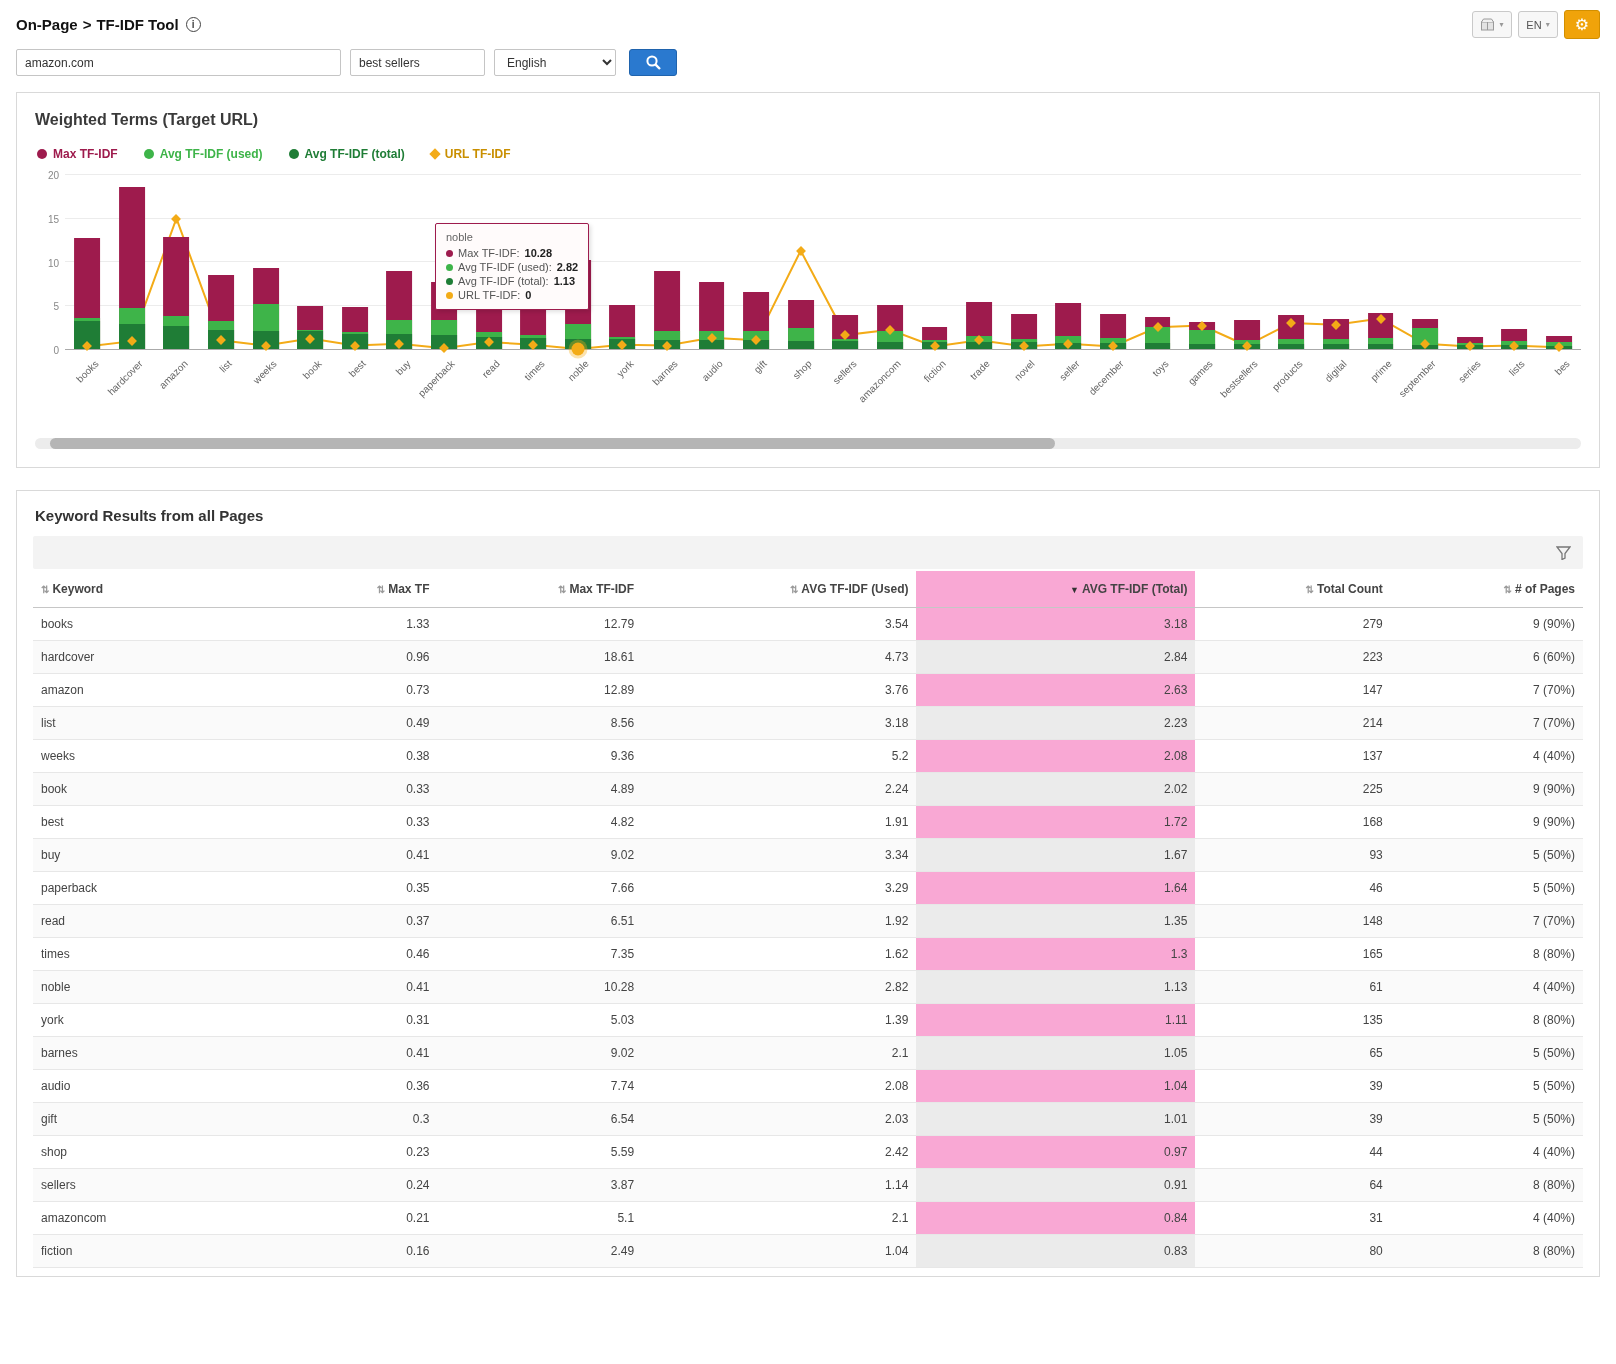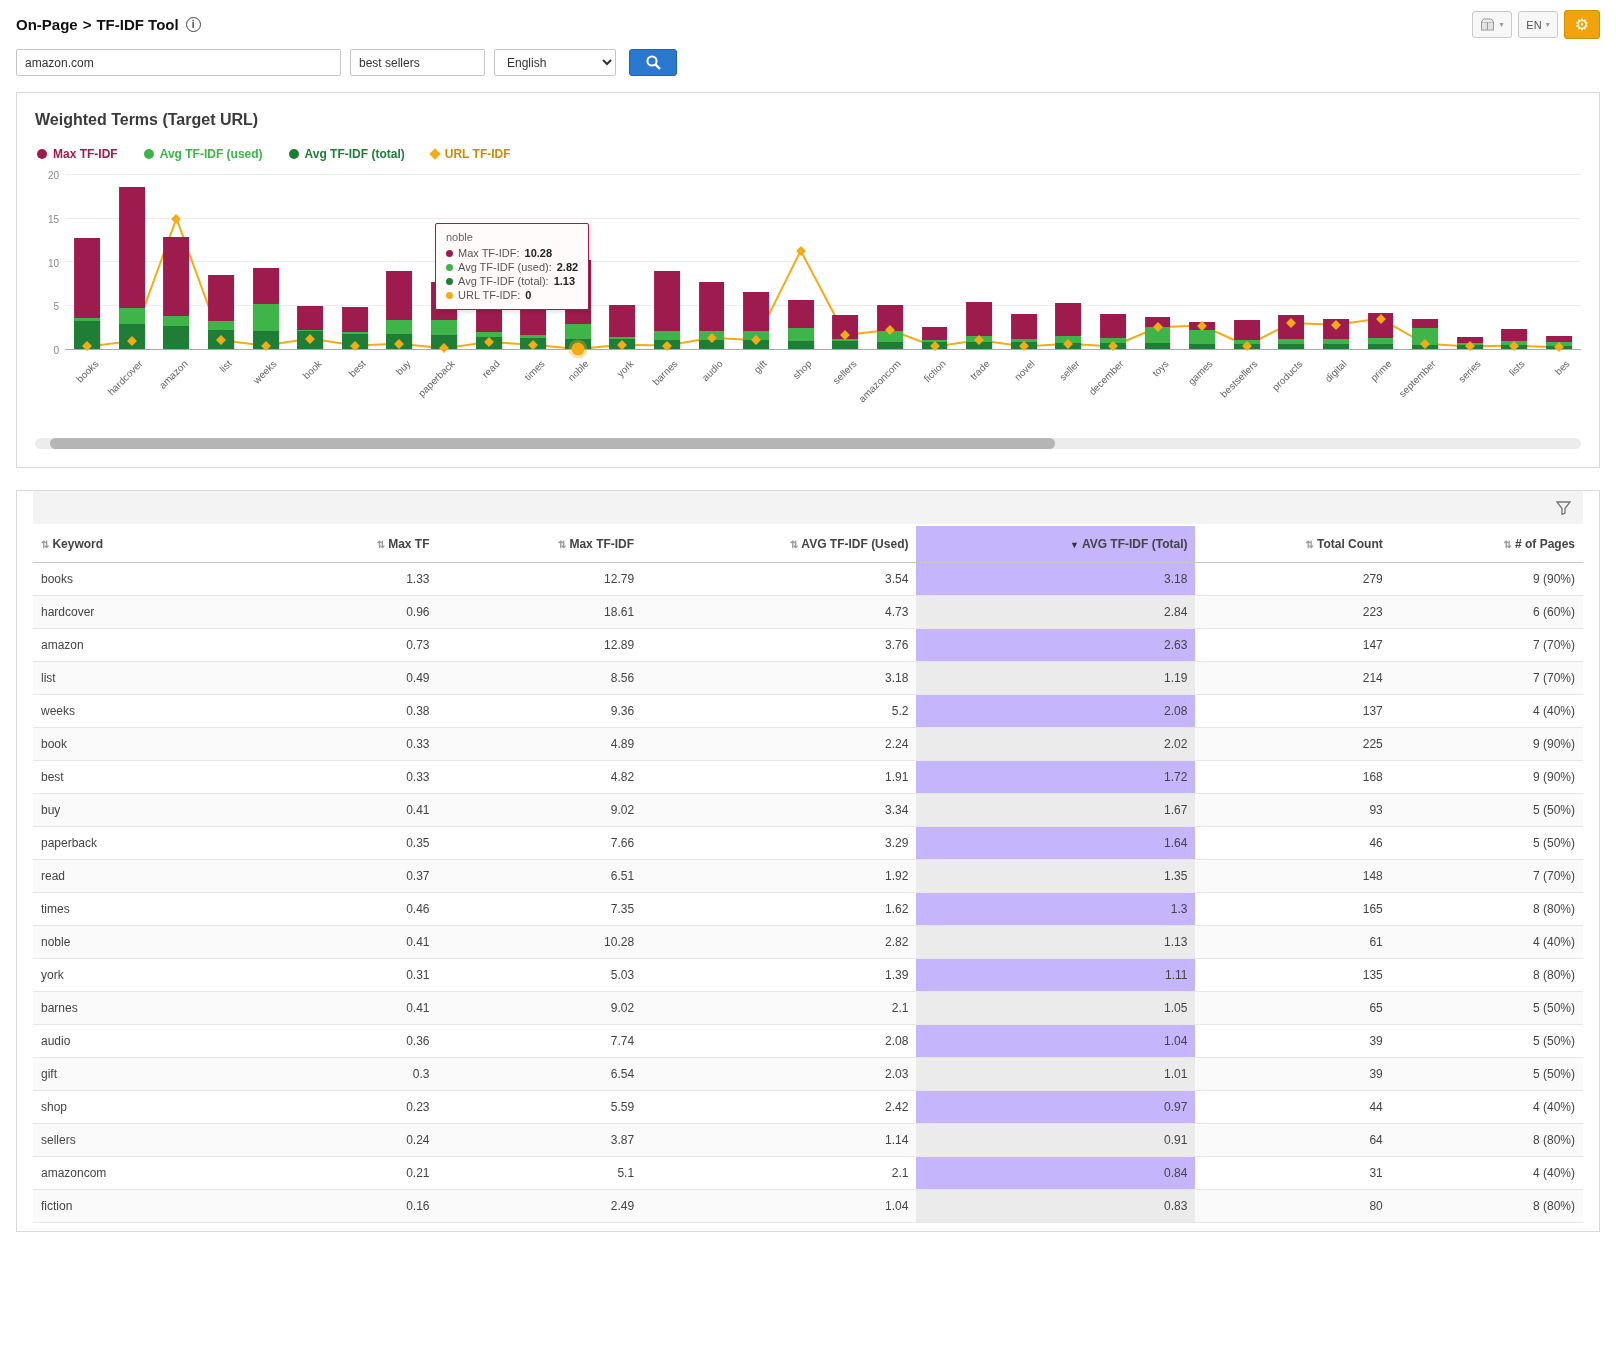--- a/index.html
+++ b/index.html
@@ -109,21 +109,21 @@
     padding-right: 12px; border-radius: 2px;
   }
   table.kw { width: 100%; border-collapse: collapse; table-layout: fixed; font-size: 12px; margin-top: 2px; }
   table.kw th {
     text-align: right; font-weight: bold; color: #444; padding: 11px 8px; border-bottom: 1px solid #c6c6c6;
     cursor: pointer; white-space: nowrap;
   }
   table.kw th.left, table.kw td.left { text-align: left; }
   table.kw td { text-align: right; padding: 9px 8px; border-bottom: 1px solid #e7e7e7; color: #444; }
   table.kw tr:nth-child(even) td { background: #fafafa; }
-  table.kw td.col-sorted, table.kw th.col-sorted { background: #c4b5fd; }
+  table.kw td.col-sorted, table.kw th.col-sorted { background: #f9a8d4; }
   table.kw tr:nth-child(even) td.col-sorted { background: #ebebeb; }
   .sort-icon { color: #9a9a9a; font-size: 10px; margin-right: 3px; }
   .sort-icon.desc { color: #333; font-size: 9px; }
 
   .c0 { width: 14.4%; } .c1 { width: 11.7%; } .c2 { width: 13.2%; } .c3 { width: 17.7%; }
   .c4 { width: 18%; } .c5 { width: 12.6%; } .c6 { width: 12.4%; }
 </style>
 </head>
 <body>
 
@@ -479,20 +479,21 @@
       </div>
 
       <div class="hscroll">
         <div class="hthumb"></div>
       </div>
     </div>
   </div>
 
 
   <div class="panel table-panel">
+    <div class="table-title">Keyword Results from all Pages</div>
     <div class="table-body-pad">
       <div class="table-toolbar">
         <svg width="15" height="14" viewBox="0 0 15 14">
           <path d="M1 1 L14 1 L9 7.5 L9 12 L6 13.5 L6 7.5 Z" fill="none" stroke="#777" stroke-width="1.3"></path>
         </svg>
       </div>
       <table class="kw">
         <colgroup>
           <col class="c0">
             <col class="c1">
@@ -553,21 +554,21 @@
               <td>3.76</td>
               <td class="col-sorted">2.63</td>
               <td>147</td>
               <td>7 (70%)</td>
             </tr>
             <tr>
               <td class="left">list</td>
               <td>0.49</td>
               <td>8.56</td>
               <td>3.18</td>
-              <td class="col-sorted">1.19</td>
+              <td class="col-sorted">2.23</td>
               <td>214</td>
               <td>7 (70%)</td>
             </tr>
             <tr>
               <td class="left">weeks</td>
               <td>0.38</td>
               <td>9.36</td>
               <td>5.2</td>
               <td class="col-sorted">2.08</td>
               <td>137</td>

